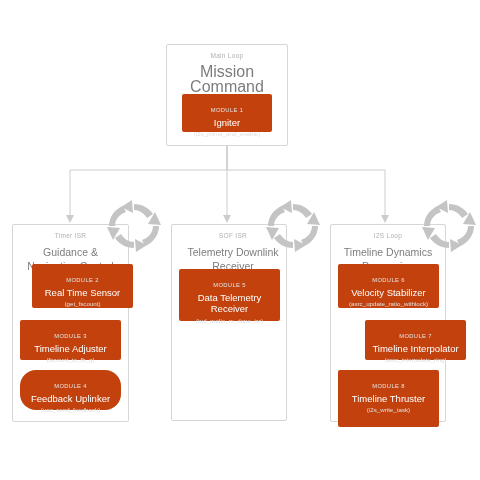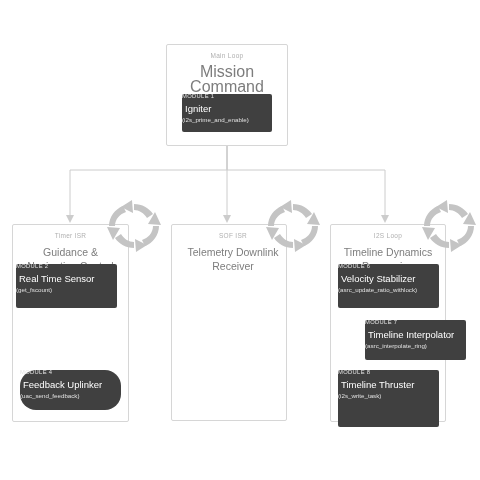--- a/index.html
+++ b/index.html
@@ -69,25 +69,25 @@
 
   
   #lane-0 { left: 12px;  top: 224px; width: 117px; height: 198px; }
   #lane-1 { left: 171px; top: 224px; width: 116px; height: 197px; padding-left: 8px; }
   #lane-2 { left: 330px; top: 224px; width: 116px; height: 198px; }
 
   
   .module {
     position: absolute;
     box-sizing: border-box;
-    background: #404040;
+    background: #c2410c;
     border-radius: 2px;
-    text-align: left;
+    text-align: center;
     color: #ffffff;
-    padding-top: 0;
+    padding-top: 14px;
   }
   .module-kicker {
     font-size: 5.8px;
     letter-spacing: 0.35px;
     color: #e4e4e4;
     line-height: 1;
     margin-bottom: 3px;
   }
   .module-name {
     font-size: 9.5px;
@@ -105,21 +105,21 @@
   
   #module-root {
     left: 182px;
     top: 94px;
     width: 90px;
     height: 38px;
   }
 
   .lane-module { width: 101px; }
 
-  #module-l0-0 { left: 16px; top: 264px; height: 44px; }
+  #module-l0-0 { left: 32px; top: 264px; height: 44px; }
   #module-l0-1 { left: 20px; top: 320px; height: 40px; }
   #module-l0-2 { left: 20px; top: 370px; height: 40px; border-radius: 16px; }
 
   #module-l1-0 { left: 179px; top: 269px; height: 52px; }
 
   #module-l2-0 { left: 338px; top: 264px; height: 44px; }
   #module-l2-1 { left: 338px; top: 320px; height: 40px; margin-left: 27px; }
   #module-l2-2 { left: 338px; top: 370px; height: 57px; }
 
   
@@ -165,29 +165,39 @@
 
   <div class="group-box" id="lane-0">
     <div class="group-kicker">Timer ISR</div>
     <div class="group-title">Guidance &amp; Navigation Control</div>
   </div>
   <div class="module lane-module" id="module-l0-0">
     <div class="module-kicker">MODULE 2</div>
     <div class="module-name">Real Time Sensor</div>
     <div class="module-fn">(get_fscount)</div>
   </div>
+  <div class="module lane-module" id="module-l0-1">
+    <div class="module-kicker">MODULE 3</div>
+    <div class="module-name">Timeline Adjuster</div>
+    <div class="module-fn">(fscount_to_fb_q)</div>
+  </div>
   <div class="module lane-module" id="module-l0-2">
     <div class="module-kicker">MODULE 4</div>
     <div class="module-name">Feedback Uplinker</div>
     <div class="module-fn">(uac_send_feedback)</div>
   </div>
 
   <div class="group-box" id="lane-1">
     <div class="group-kicker">SOF ISR</div>
     <div class="group-title">Telemetry Downlink Receiver</div>
+  </div>
+  <div class="module lane-module" id="module-l1-0">
+    <div class="module-kicker">MODULE 5</div>
+    <div class="module-name">Data Telemetry Receiver</div>
+    <div class="module-fn">(tud_audio_rx_done_isr)</div>
   </div>
 
   <div class="group-box" id="lane-2">
     <div class="group-kicker">I2S Loop</div>
     <div class="group-title">Timeline Dynamics Processing</div>
   </div>
   <div class="module lane-module" id="module-l2-0">
     <div class="module-kicker">MODULE 6</div>
     <div class="module-name">Velocity Stabilizer</div>
     <div class="module-fn">(asrc_update_ratio_withlock)</div>

